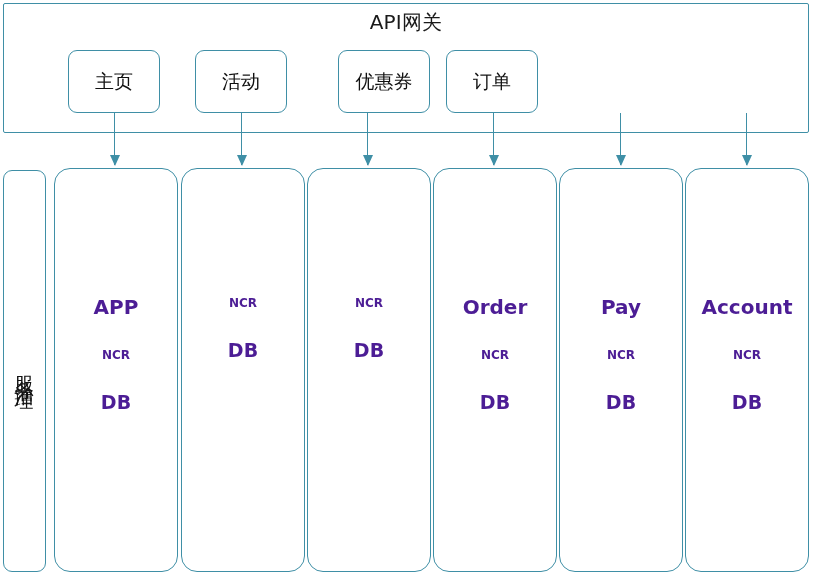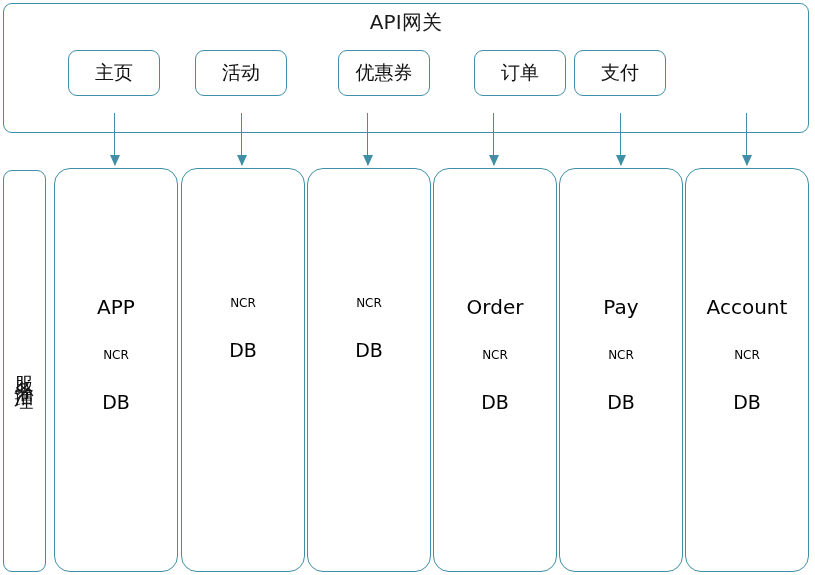--- a/index.html
+++ b/index.html
@@ -20,41 +20,41 @@
 
   
   .gateway-box {
     position: absolute;
     left: 3px;
     top: 3px;
     width: 806px;
     height: 130px;
     box-sizing: border-box;
     border: 1.6px solid #3f8fa6;
-    border-radius: 9px;
+    border-radius: 2px;
     background: #ffffff;
   }
   .gateway-title {
     position: absolute;
     left: 0;
     top: 6px;
     width: 100%;
     text-align: center;
     font-size: 20px;
     color: #1a1a1a;
     line-height: 1.2;
     letter-spacing: 0.2px;
   }
 
   
   .gw-item {
     position: absolute;
     top: 50px;
     width: 92px;
-    height: 46px;
+    height: 63px;
     box-sizing: border-box;
     border: 1.5px solid #3f8fa6;
     border-radius: 9px;
     background: #ffffff;
     display: flex;
     align-items: center;
     justify-content: center;
   }
   .gw-item .gw-label {
     font-size: 19px;
@@ -121,23 +121,24 @@
   }
   .service-stack {
     position: absolute;
     left: 0;
     top: 128px;
     width: 100%;
     text-align: center;
   }
   .service-line {
     font-size: 20px;
-    color: #000000;
+    color: #4c1d95;
     line-height: 1;
     margin-bottom: 32px;
+    font-weight: bold;
   }
   .service-line.lvl-2 { font-size: 12px; }
   .service-line.lvl-3 { font-size: 19px; margin-bottom: 6px; }
 </style>
 </head>
 <body>
 
 <div id="diagram">
 
   <div class="gateway-box">
@@ -146,25 +147,22 @@
 
   <div class="gw-item" style="left:68px">
     <span class="gw-label">主页</span>
   </div>
   <div class="gw-item" style="left:195px">
     <span class="gw-label">活动</span>
   </div>
   <div class="gw-item" style="left:338px">
     <span class="gw-label">优惠券</span>
   </div>
-  <div class="gw-item" style="left:474px">
+  <div class="gw-item" style="left:446px">
     <span class="gw-label">订单</span>
-  </div>
-  <div class="gw-item" style="left:574px">
-    <span class="gw-label">支付</span>
   </div>
 
   <div class="connector" style="left:114px"></div>
   <div class="arrow-head" style="left:114px"></div>
 
   <div class="connector" style="left:241px"></div>
   <div class="arrow-head" style="left:241px"></div>
 
   <div class="connector" style="left:367px"></div>
   <div class="arrow-head" style="left:367px"></div>

